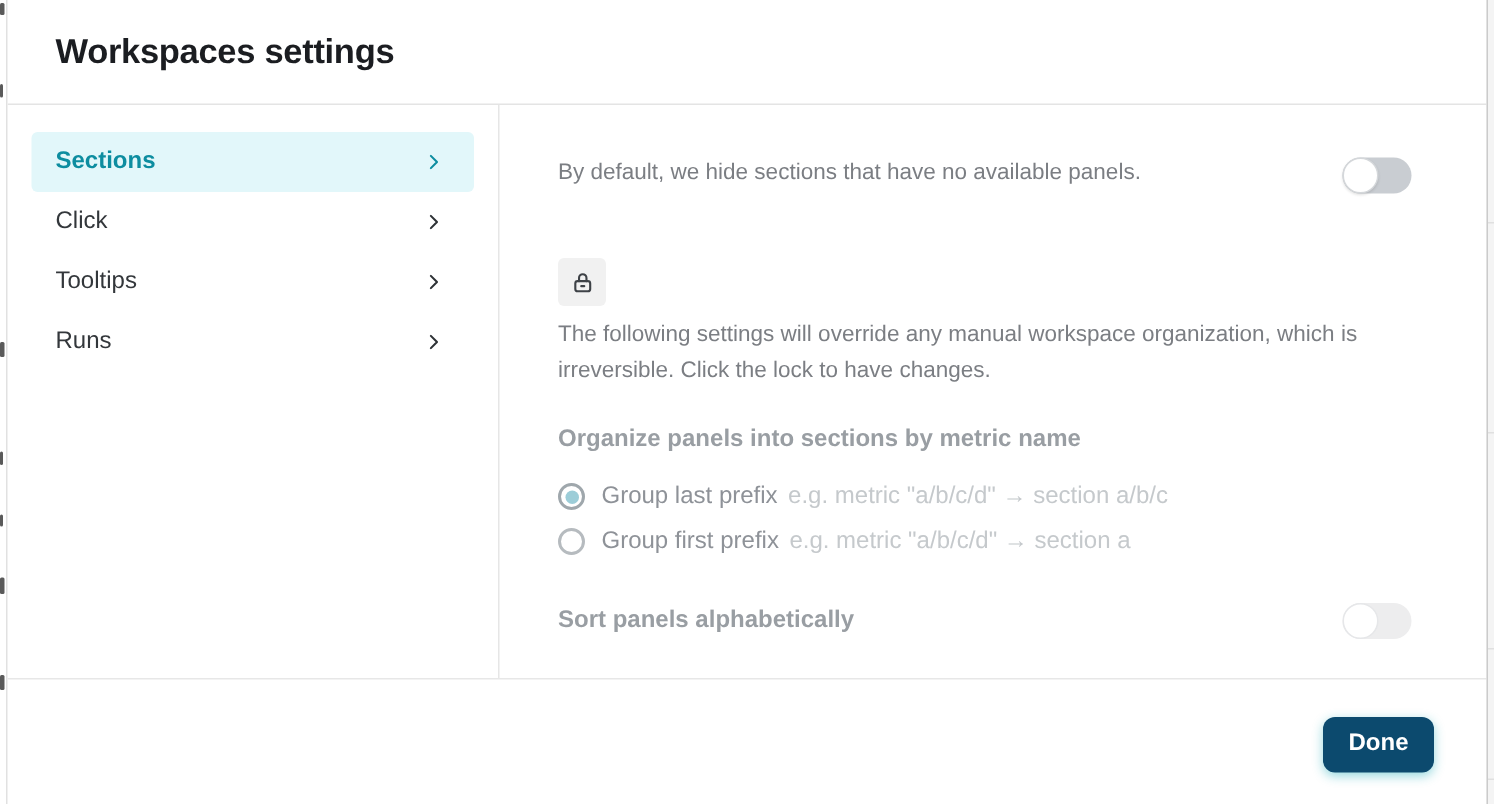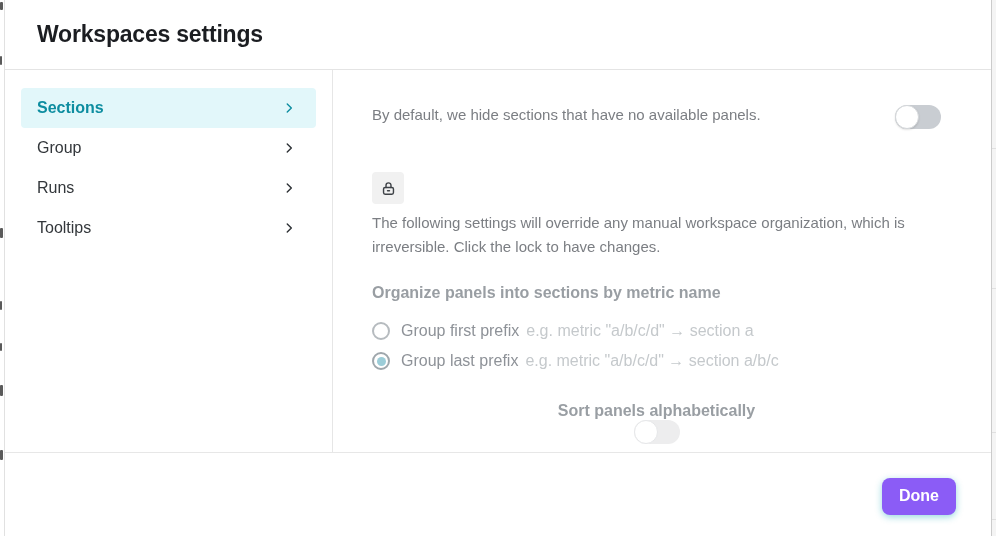--- a/index.html
+++ b/index.html
@@ -51,26 +51,26 @@
   .disabled-group { margin-top:24px; }
   .group-title { font-size:16px; font-weight:600; color:#999ea3; line-height:20px; }
   .radio-list { margin-top:13px; }
   .radio-row { display:flex; align-items:center; height:30px; }
   .radio { position:relative; width:18px; height:18px; border-radius:50%; border:2px solid #b6bbbf; background:#fff; flex:0 0 auto; margin-right:11px; }
   .radio.checked { border-color:#9fa7ac; }
   .radio.checked::after { content:""; position:absolute; left:50%; top:50%; width:9px; height:9px; margin:-4.5px 0 0 -4.5px; border-radius:50%; background:#9ccdd8; }
   .radio-label { font-size:16px; color:#8e9298; }
   .radio-hint { font-size:16px; color:#c5c9cc; margin-left:7px; }
 
-  .sort-row { margin-top:26px; display:flex; justify-content:space-between; align-items:center; max-width:100%;flex-direction:column; }
+  .sort-row { margin-top:26px; display:flex; justify-content:space-between; align-items:center; max-width:100%; }
   .sort-label { font-size:16px; font-weight:600; color:#999ea3; }
 
   
   .modal-footer { flex:0 0 84px; border-top:1px solid #e7e7e7; display:flex; justify-content:flex-end; align-items:flex-start; padding:25px 35px 0 0; }
-  .done-btn { background:#8b5cf6; color:#ffffff; font-family:"Liberation Sans", sans-serif; font-size:16px; font-weight:700; border:none; border-radius:8px; padding:9px 17px 10px 17px; cursor:pointer; box-shadow:0 2px 7px rgba(23,168,181,0.45); }
+  .done-btn { background:#0c4a6e; color:#ffffff; font-family:"Liberation Sans", sans-serif; font-size:16px; font-weight:700; border:none; border-radius:8px; padding:9px 17px 10px 17px; cursor:pointer; box-shadow:0 2px 7px rgba(23,168,181,0.45); }
 </style>
 </head>
 <body>
 
 <div class="screen">
 
   <div class="edge-left">
     <div class="edge-mark" style="top:2px;height:8px;"></div>
     <div class="edge-mark" style="top:56px;height:9px;width:2px;"></div>
     <div class="edge-mark" style="top:228px;height:10px;"></div>
@@ -98,37 +98,37 @@
       <nav class="sidebar">
         <div class="side-item selected">
           <span>Sections</span>
           <span class="chev">
             <svg width="14" height="14" viewBox="0 0 24 24" fill="none" stroke="currentColor" stroke-width="2.4" stroke-linecap="round" stroke-linejoin="round">
                 <polyline points="9 5 16 12 9 19"></polyline>
               </svg>
           </span>
         </div>
         <div class="side-item">
-          <span>Group</span>
+          <span>Click</span>
+          <span class="chev">
+            <svg width="14" height="14" viewBox="0 0 24 24" fill="none" stroke="currentColor" stroke-width="2.4" stroke-linecap="round" stroke-linejoin="round">
+                <polyline points="9 5 16 12 9 19"></polyline>
+              </svg>
+          </span>
+        </div>
+        <div class="side-item">
+          <span>Tooltips</span>
           <span class="chev">
             <svg width="14" height="14" viewBox="0 0 24 24" fill="none" stroke="currentColor" stroke-width="2.4" stroke-linecap="round" stroke-linejoin="round">
                 <polyline points="9 5 16 12 9 19"></polyline>
               </svg>
           </span>
         </div>
         <div class="side-item">
           <span>Runs</span>
-          <span class="chev">
-            <svg width="14" height="14" viewBox="0 0 24 24" fill="none" stroke="currentColor" stroke-width="2.4" stroke-linecap="round" stroke-linejoin="round">
-                <polyline points="9 5 16 12 9 19"></polyline>
-              </svg>
-          </span>
-        </div>
-        <div class="side-item">
-          <span>Tooltips</span>
           <span class="chev">
             <svg width="14" height="14" viewBox="0 0 24 24" fill="none" stroke="currentColor" stroke-width="2.4" stroke-linecap="round" stroke-linejoin="round">
                 <polyline points="9 5 16 12 9 19"></polyline>
               </svg>
           </span>
         </div>
       </nav>
 
       <section class="content">
 
@@ -154,28 +154,28 @@
             </button>
           </div>
           <div class="row-desc protected-desc">The following settings will override any manual workspace organization, which is irreversible. Click the lock to have changes.</div>
         </div>
 
         <div class="disabled-group">
           <div class="group-title">Organize panels into sections by metric name</div>
 
           <div class="radio-list">
             <div class="radio-row">
+              <span class="radio checked"></span>
+              <span class="radio-label">Group last prefix</span>
+              <span class="radio-hint">e.g. metric "a/b/c/d" → section a/b/c</span>
+            </div>
+            <div class="radio-row">
               <span class="radio"></span>
               <span class="radio-label">Group first prefix</span>
               <span class="radio-hint">e.g. metric "a/b/c/d" → section a</span>
-            </div>
-            <div class="radio-row">
-              <span class="radio checked"></span>
-              <span class="radio-label">Group last prefix</span>
-              <span class="radio-hint">e.g. metric "a/b/c/d" → section a/b/c</span>
             </div>
           </div>
 
           <div class="sort-row">
             <span class="sort-label">Sort panels alphabetically</span>
             <div class="toggle disabled" role="switch" aria-checked="false" aria-disabled="true">
               <div class="knob"></div>
             </div>
           </div>
         </div>

